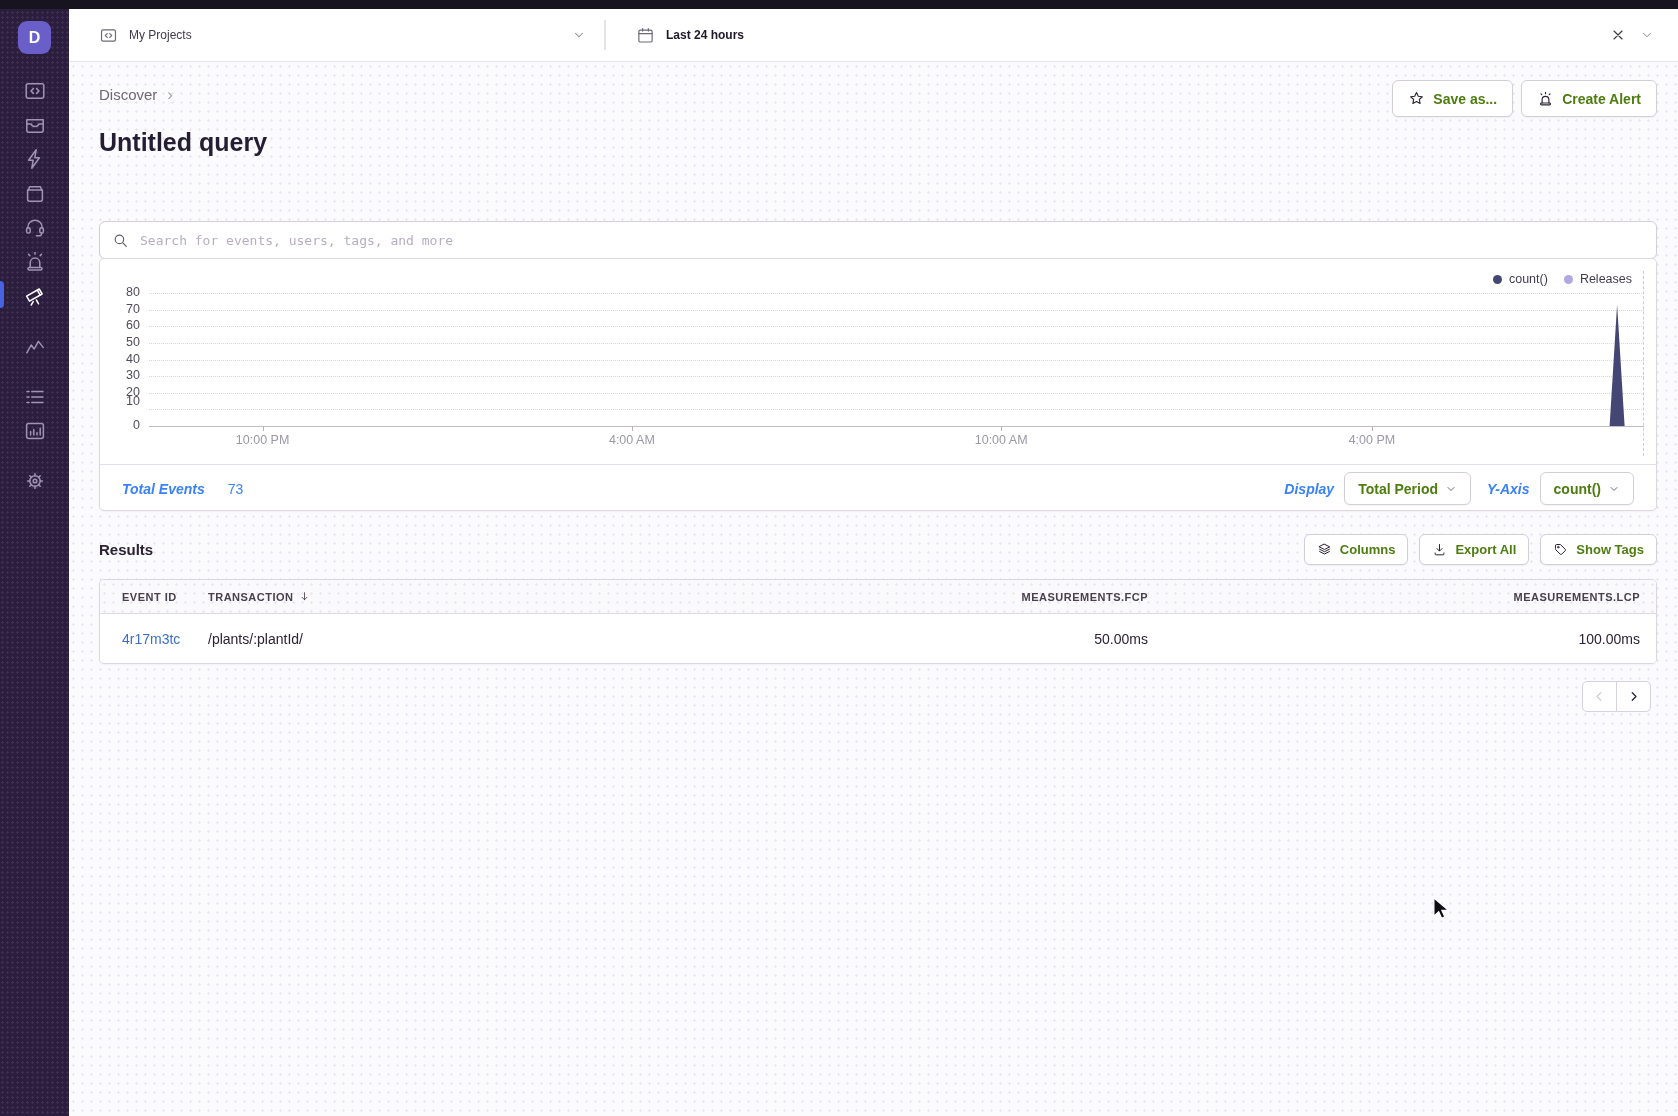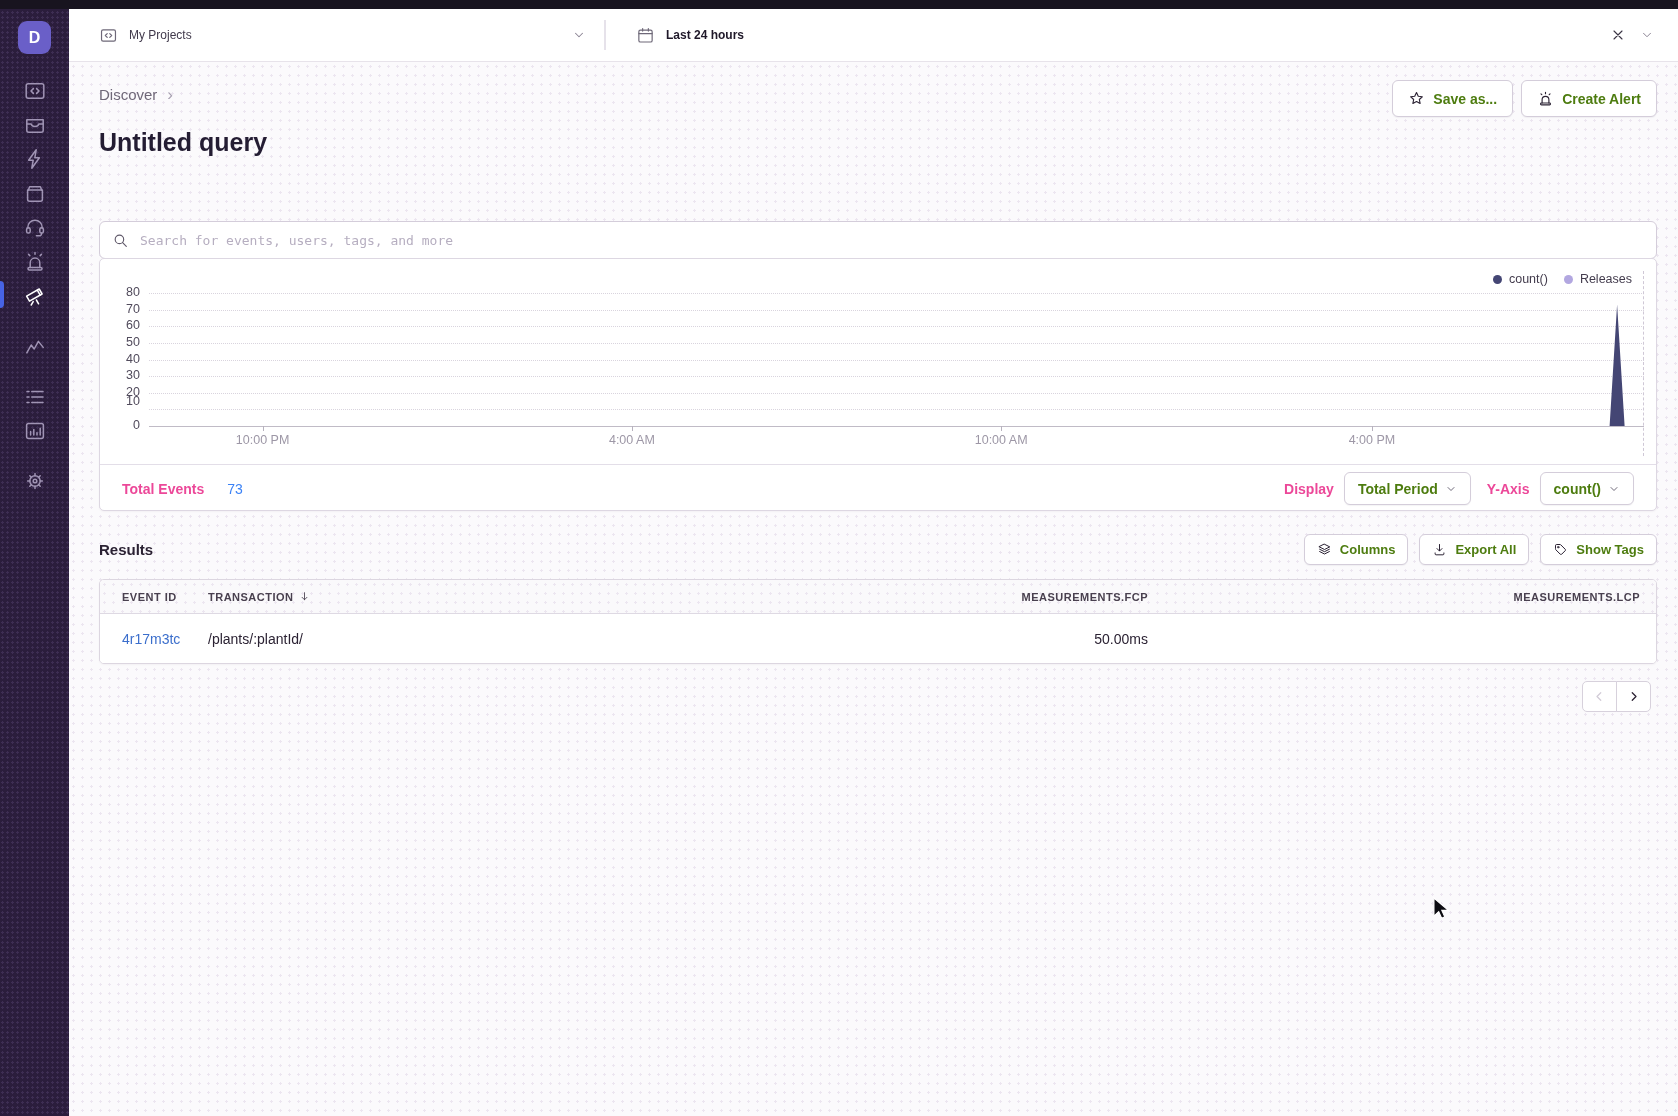--- a/index.html
+++ b/index.html
@@ -101,21 +101,21 @@
   .plot::after{content:"";position:absolute;right:0;top:-22px;bottom:-30px;border-right:1px dashed #cfc8d6;}
   .gridline{position:absolute;left:0;right:0;height:0;border-top:1px dotted #d9d4de;}
   .series-svg{position:absolute;left:0;top:0;}
   .xtickmark{position:absolute;bottom:-5px;width:1px;height:5px;background:#b7b2be;}
   .xaxis{position:absolute;left:49px;right:12px;top:174px;height:18px;}
   .xtick{position:absolute;transform:translateX(-50%);font-size:12.5px;color:#9d97a6;white-space:nowrap;}
   .chart-footer{
     position:absolute;left:0;right:0;top:205px;height:48px;border-top:1px solid #e3dee8;
     display:flex;align-items:center;padding:0 22px;box-sizing:border-box;font-size:14px;
   }
-  .tf-label{font-weight:600;color:#ec4899;}
+  .tf-label{font-weight:600;color:#3b82f6;font-style:italic;}
   .tf-value{margin-left:23px;color:#3b82f6;}
   .footer-right{margin-left:auto;display:flex;align-items:center;gap:10px;}
   .footer-right .gap-lg{margin-left:6px;}
   
   .results-head{position:absolute;left:30px;right:21px;top:472px;display:flex;align-items:center;}
   .results-title{margin:0;font-size:15px;font-weight:700;color:#2b2233;}
   .results-buttons{margin-left:auto;display:flex;gap:11px;}
   .table{
     position:absolute;left:30px;right:21px;top:517px;background:#fff;
     border:1px solid #dcd6e0;border-radius:5px;box-sizing:border-box;overflow:hidden;
@@ -451,20 +451,21 @@
       <div class="th num c4">
         <span>MEASUREMENTS.LCP</span>
       </div>
     </div>
     <div class="trow">
       <div class="td c1">
         <span class="event-link">4r17m3tc</span>
       </div>
       <div class="td">/plants/:plantId/</div>
       <div class="td num">50.00ms</div>
+      <div class="td num c4">100.00ms</div>
     </div>
   </div>
 
   <div class="pagination">
     <div class="pg-btn pg-prev">
       <svg width="15" height="15" viewBox="0 0 24 24">
           <polyline points="14,6 8,12 14,18"></polyline>
         </svg>
     </div>
     <div class="pg-btn pg-next">

